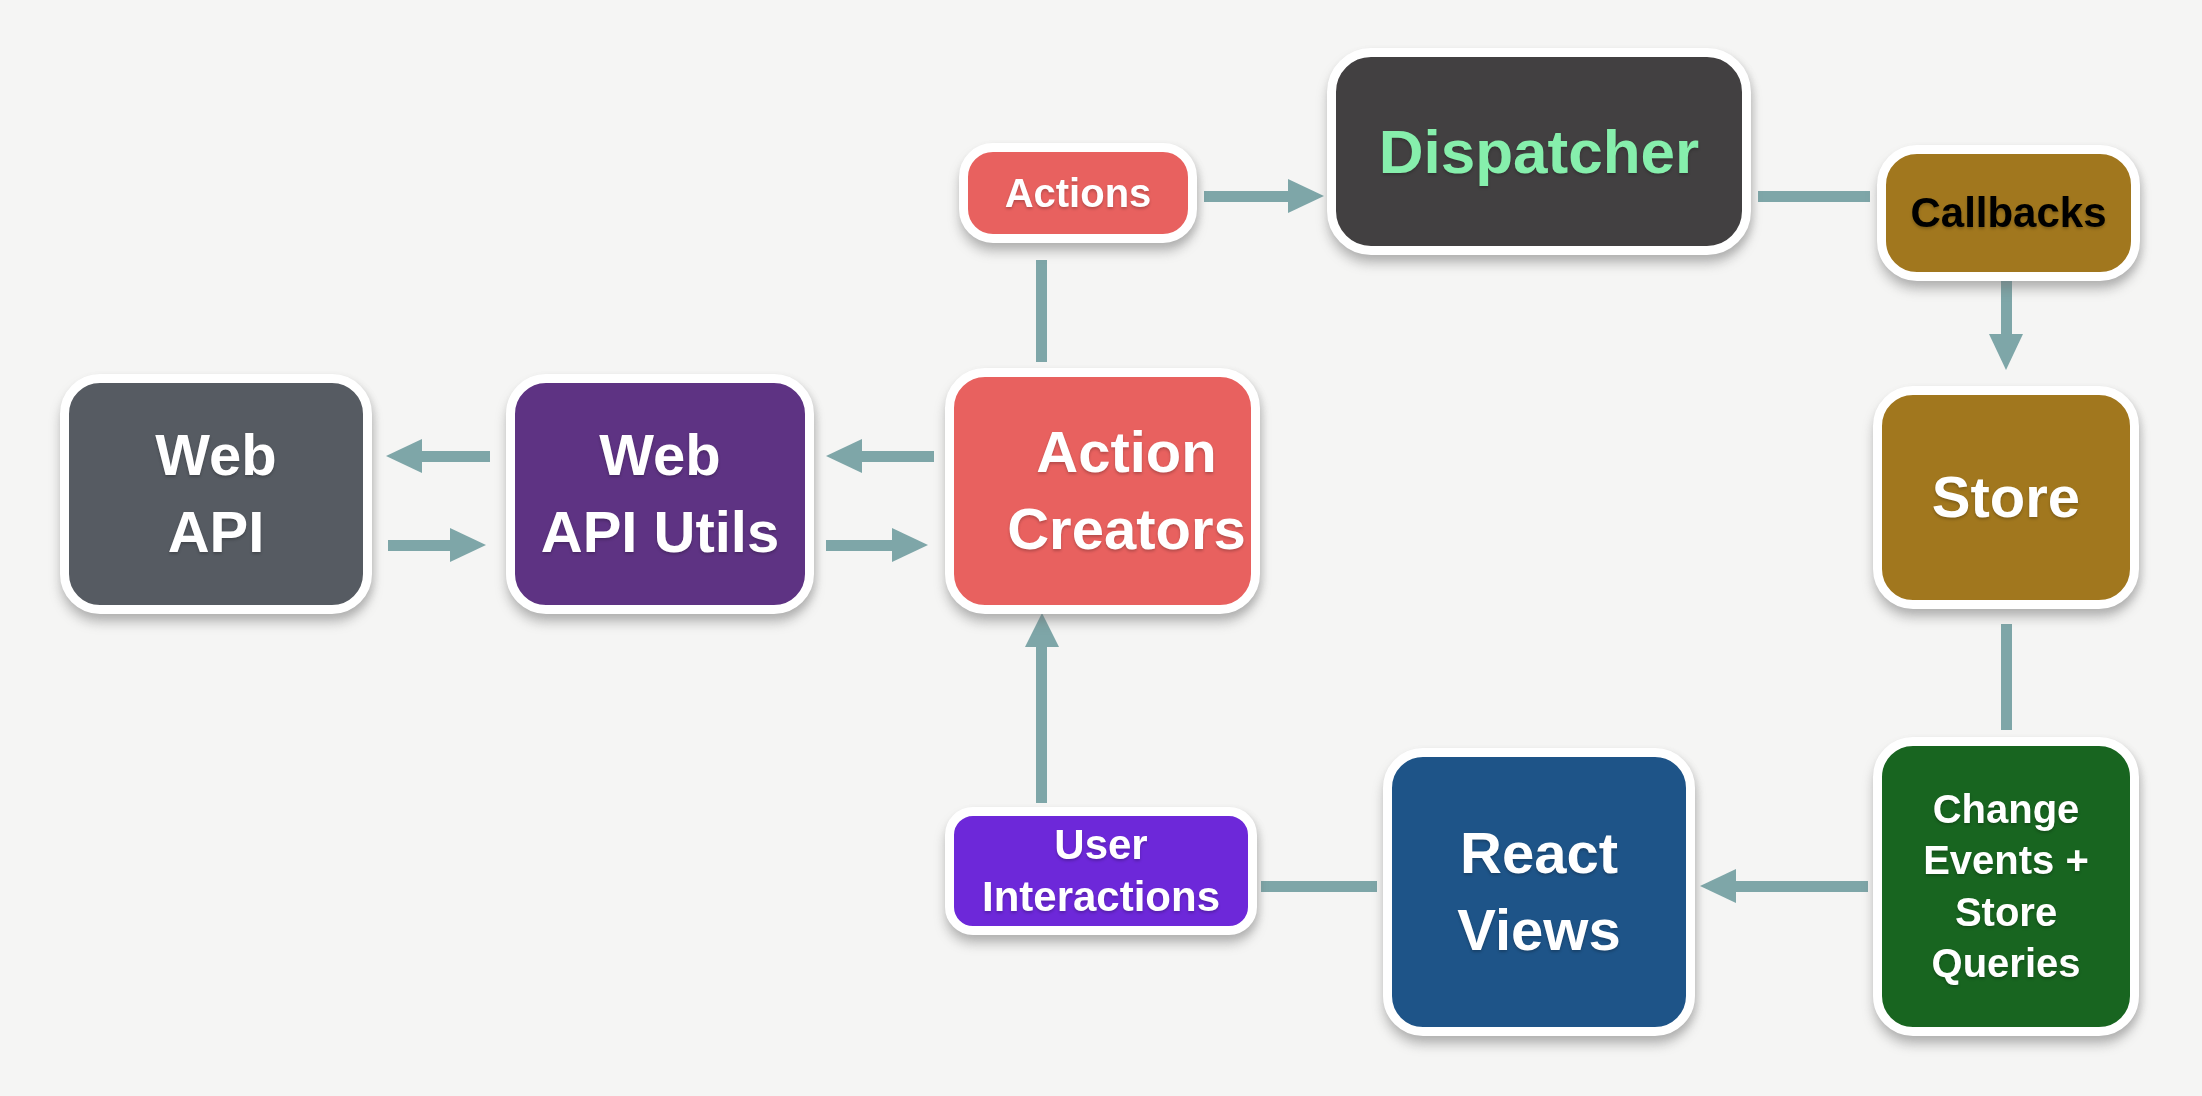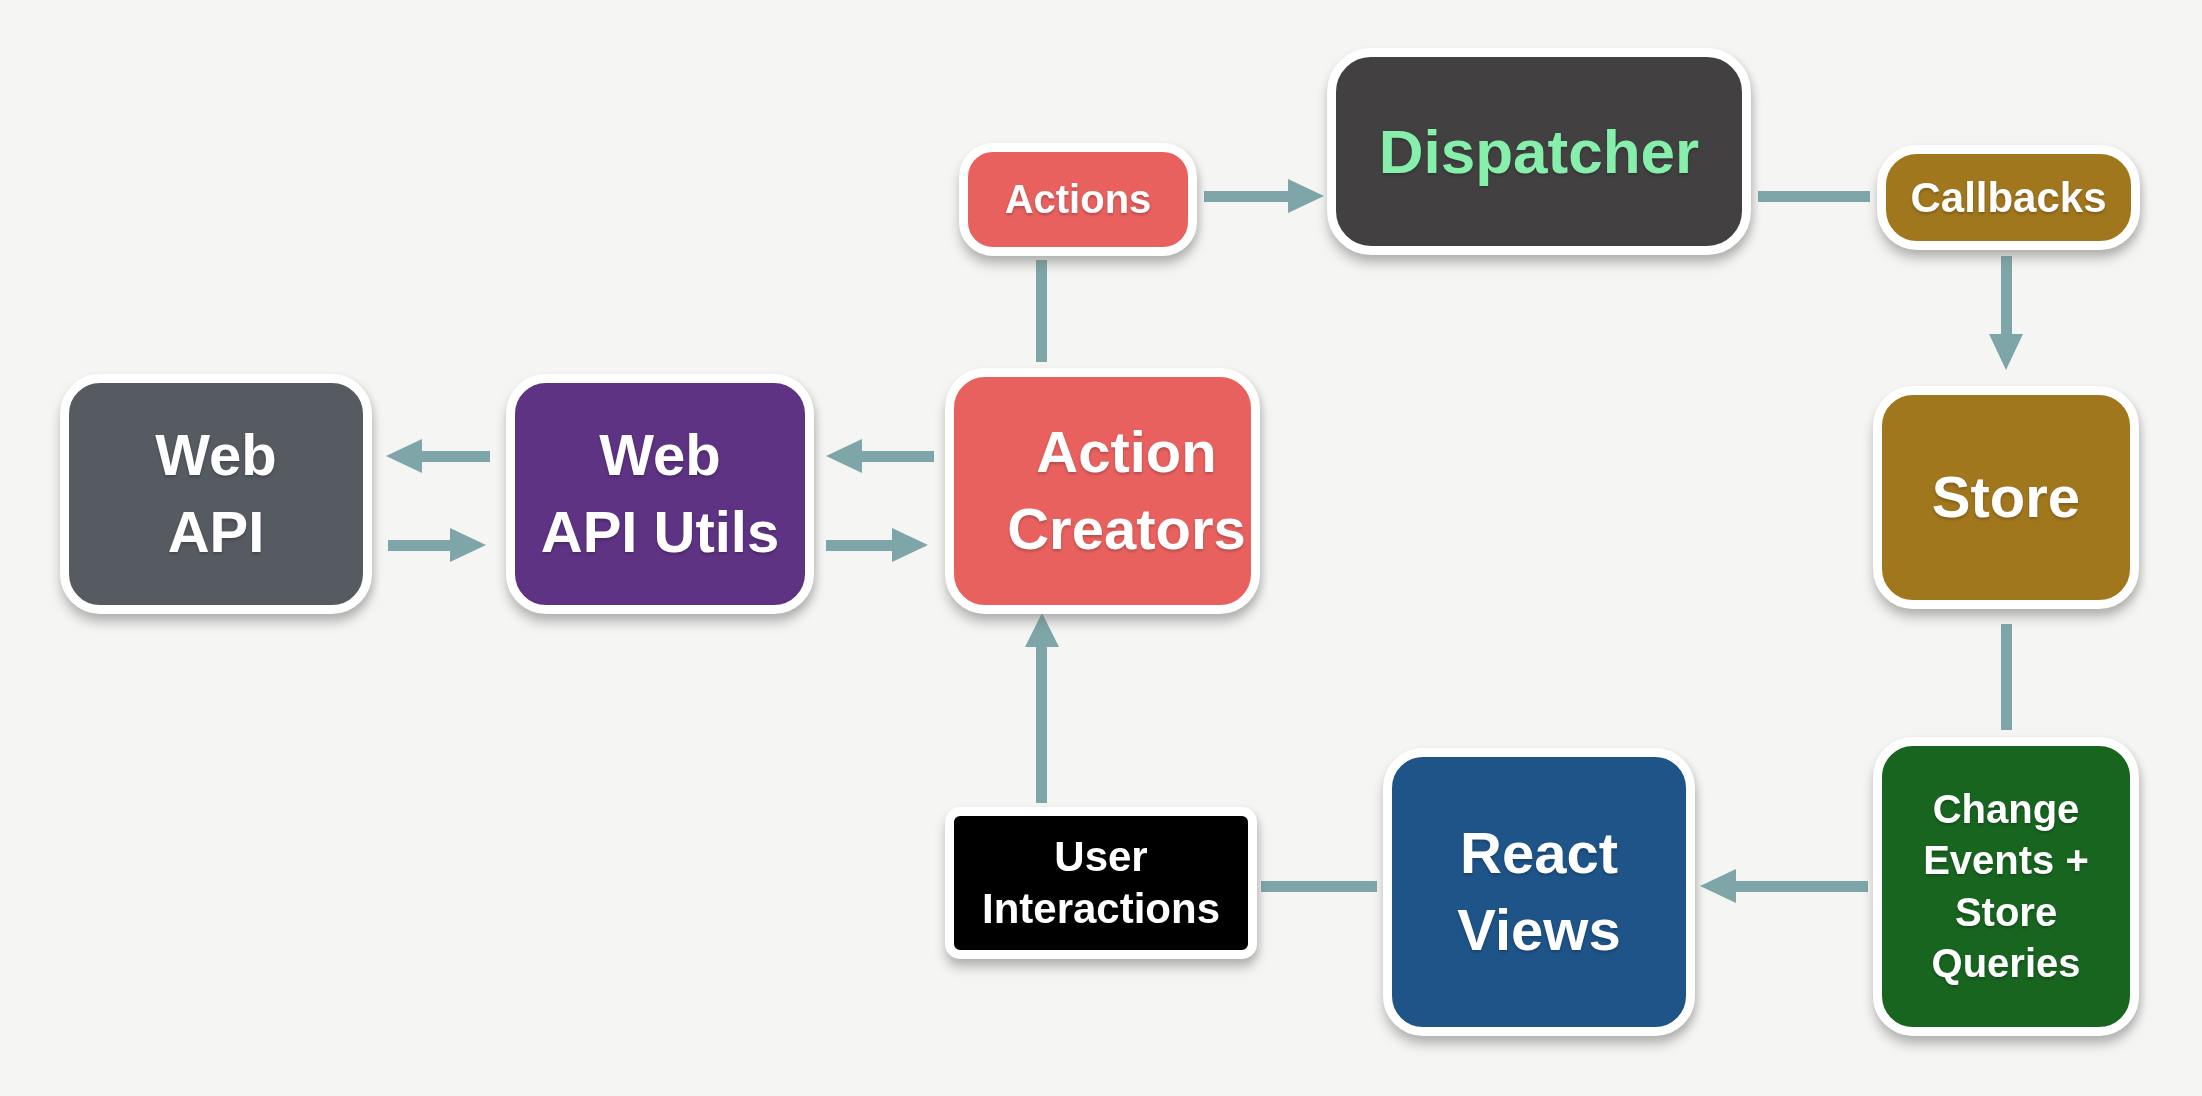--- a/index.html
+++ b/index.html
@@ -85,46 +85,46 @@
   <div class="node" style="left: 506px; top: 374px; width: 308px; height: 240px; font-size: 58px; background: rgb(94, 51, 131); color: rgb(255, 255, 255);">
     <span>Web
 API Utils</span>
   </div>
 
   <div class="node" style="left: 945px; top: 368px; width: 315px; height: 246px; font-size: 58px; background: rgb(232, 97, 95); color: rgb(255, 255, 255); padding-left: 48px;">
     <span>Action
 Creators</span>
   </div>
 
-  <div class="node" style="left: 959px; top: 143px; width: 238px; height: 113px; font-size: 40px; border-radius: 34px; background: rgb(232, 97, 95); color: rgb(255, 255, 255);">
+  <div class="node" style="left: 959px; top: 143px; width: 238px; height: 100px; font-size: 40px; border-radius: 34px; background: rgb(232, 97, 95); color: rgb(255, 255, 255);">
     <span>Actions</span>
   </div>
 
   <div class="node" style="left: 1327px; top: 48px; width: 424px; height: 207px; font-size: 62px; border-radius: 44px; background: rgb(66, 64, 65); color: #86efac;">
     <span>Dispatcher</span>
   </div>
 
-  <div class="node" style="left: 1877px; top: 145px; width: 263px; height: 105px; font-size: 42px; border-radius: 40px; background: rgb(161, 119, 30); color: #ffffff;">
+  <div class="node" style="left: 1877px; top: 145px; width: 263px; height: 136px; font-size: 42px; border-radius: 40px; background: rgb(161, 119, 30); color: #000000;">
     <span>Callbacks</span>
   </div>
 
   <div class="node" style="left: 1873px; top: 386px; width: 266px; height: 223px; font-size: 58px; background: rgb(161, 119, 30); color: rgb(255, 255, 255);">
     <span>Store</span>
   </div>
 
   <div class="node" style="left: 1873px; top: 737px; width: 266px; height: 299px; font-size: 40px; line-height: 1.28; background: rgb(24, 101, 32); color: rgb(255, 255, 255); justify-content: center;">
     <span>Change
 Events +
 Store
 Queries</span>
   </div>
 
   <div class="node" style="left: 1383px; top: 748px; width: 312px; height: 288px; font-size: 58px; background: rgb(30, 84, 136); color: rgb(255, 255, 255);">
     <span>React
 Views</span>
   </div>
 
-  <div class="node" style="left: 945px; top: 807px; width: 312px; height: 152px; font-size: 42px; line-height: 1.25; border-radius: 15px; background: #000000; color: rgb(255, 255, 255);">
+  <div class="node" style="left: 945px; top: 807px; width: 312px; height: 128px; font-size: 42px; line-height: 1.25; border-radius: 28px; background: #6d28d9; color: rgb(255, 255, 255);">
     <span>User
 Interactions</span>
   </div>
 
 </div>
 
 </body></html>

